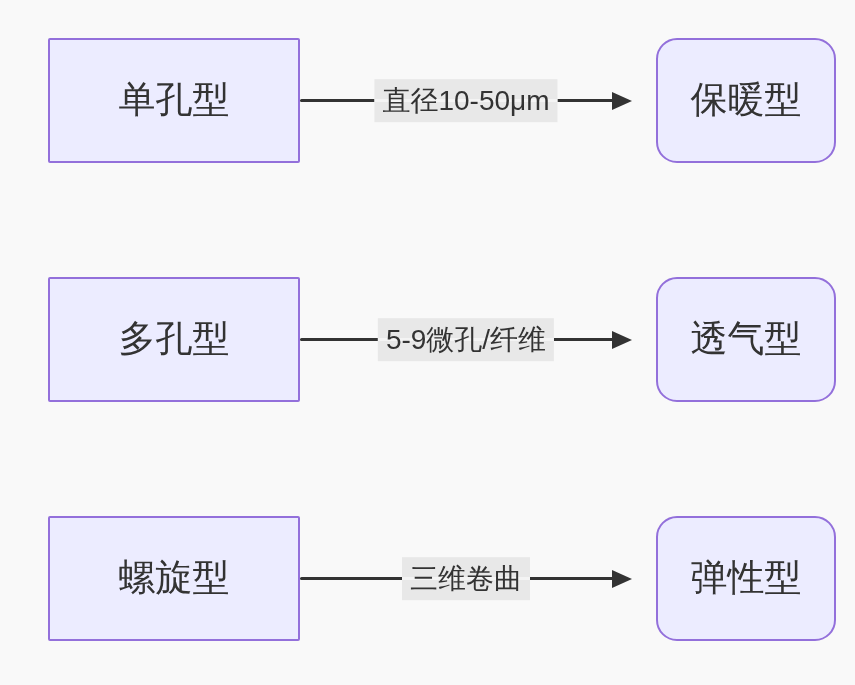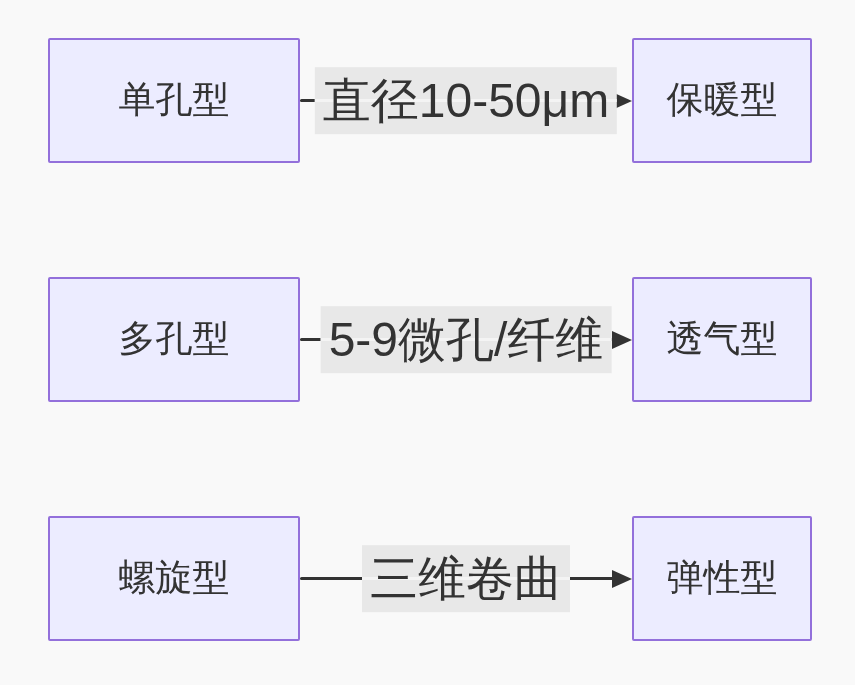--- a/index.html
+++ b/index.html
@@ -40,23 +40,23 @@
     background: var(--node_fill);
     border: 2px solid var(--node_border);
     white-space: nowrap;
   }
   .node-source {
     left: 48px;
     width: 252px;
     border-radius: 2px;
   }
   .node-target {
-    left: 632px;
+    left: 656px;
     width: 180px;
-    border-radius: 2px;
+    border-radius: 21px;
     text-align: center;
   }
   .edge-line {
     position: absolute;
     left: 300px;
     top: -1.5px;
     width: 314px;
     height: 3px;
     background: var(--edge_color);
     border-radius: 2px;
@@ -70,21 +70,21 @@
     border-top: 9px solid transparent;
     border-bottom: 9px solid transparent;
     border-left: 20px solid var(--edge_color);
   }
   .edge-label {
     position: absolute;
     left: 466px;
     top: 0;
     transform: translate(-50%, -50%);
     padding: 5px 8px;
-    font-size: 48px;
+    font-size: 28px;
     line-height: 1.2;
     white-space: nowrap;
     background-color: var(--label_bg);
     background-image: linear-gradient(
       to bottom,
       transparent calc(50% - 2px),
       #f4f4f4 calc(50% - 2px),
       #f4f4f4 calc(50% + 1px),
       transparent calc(50% + 1px)
     );

